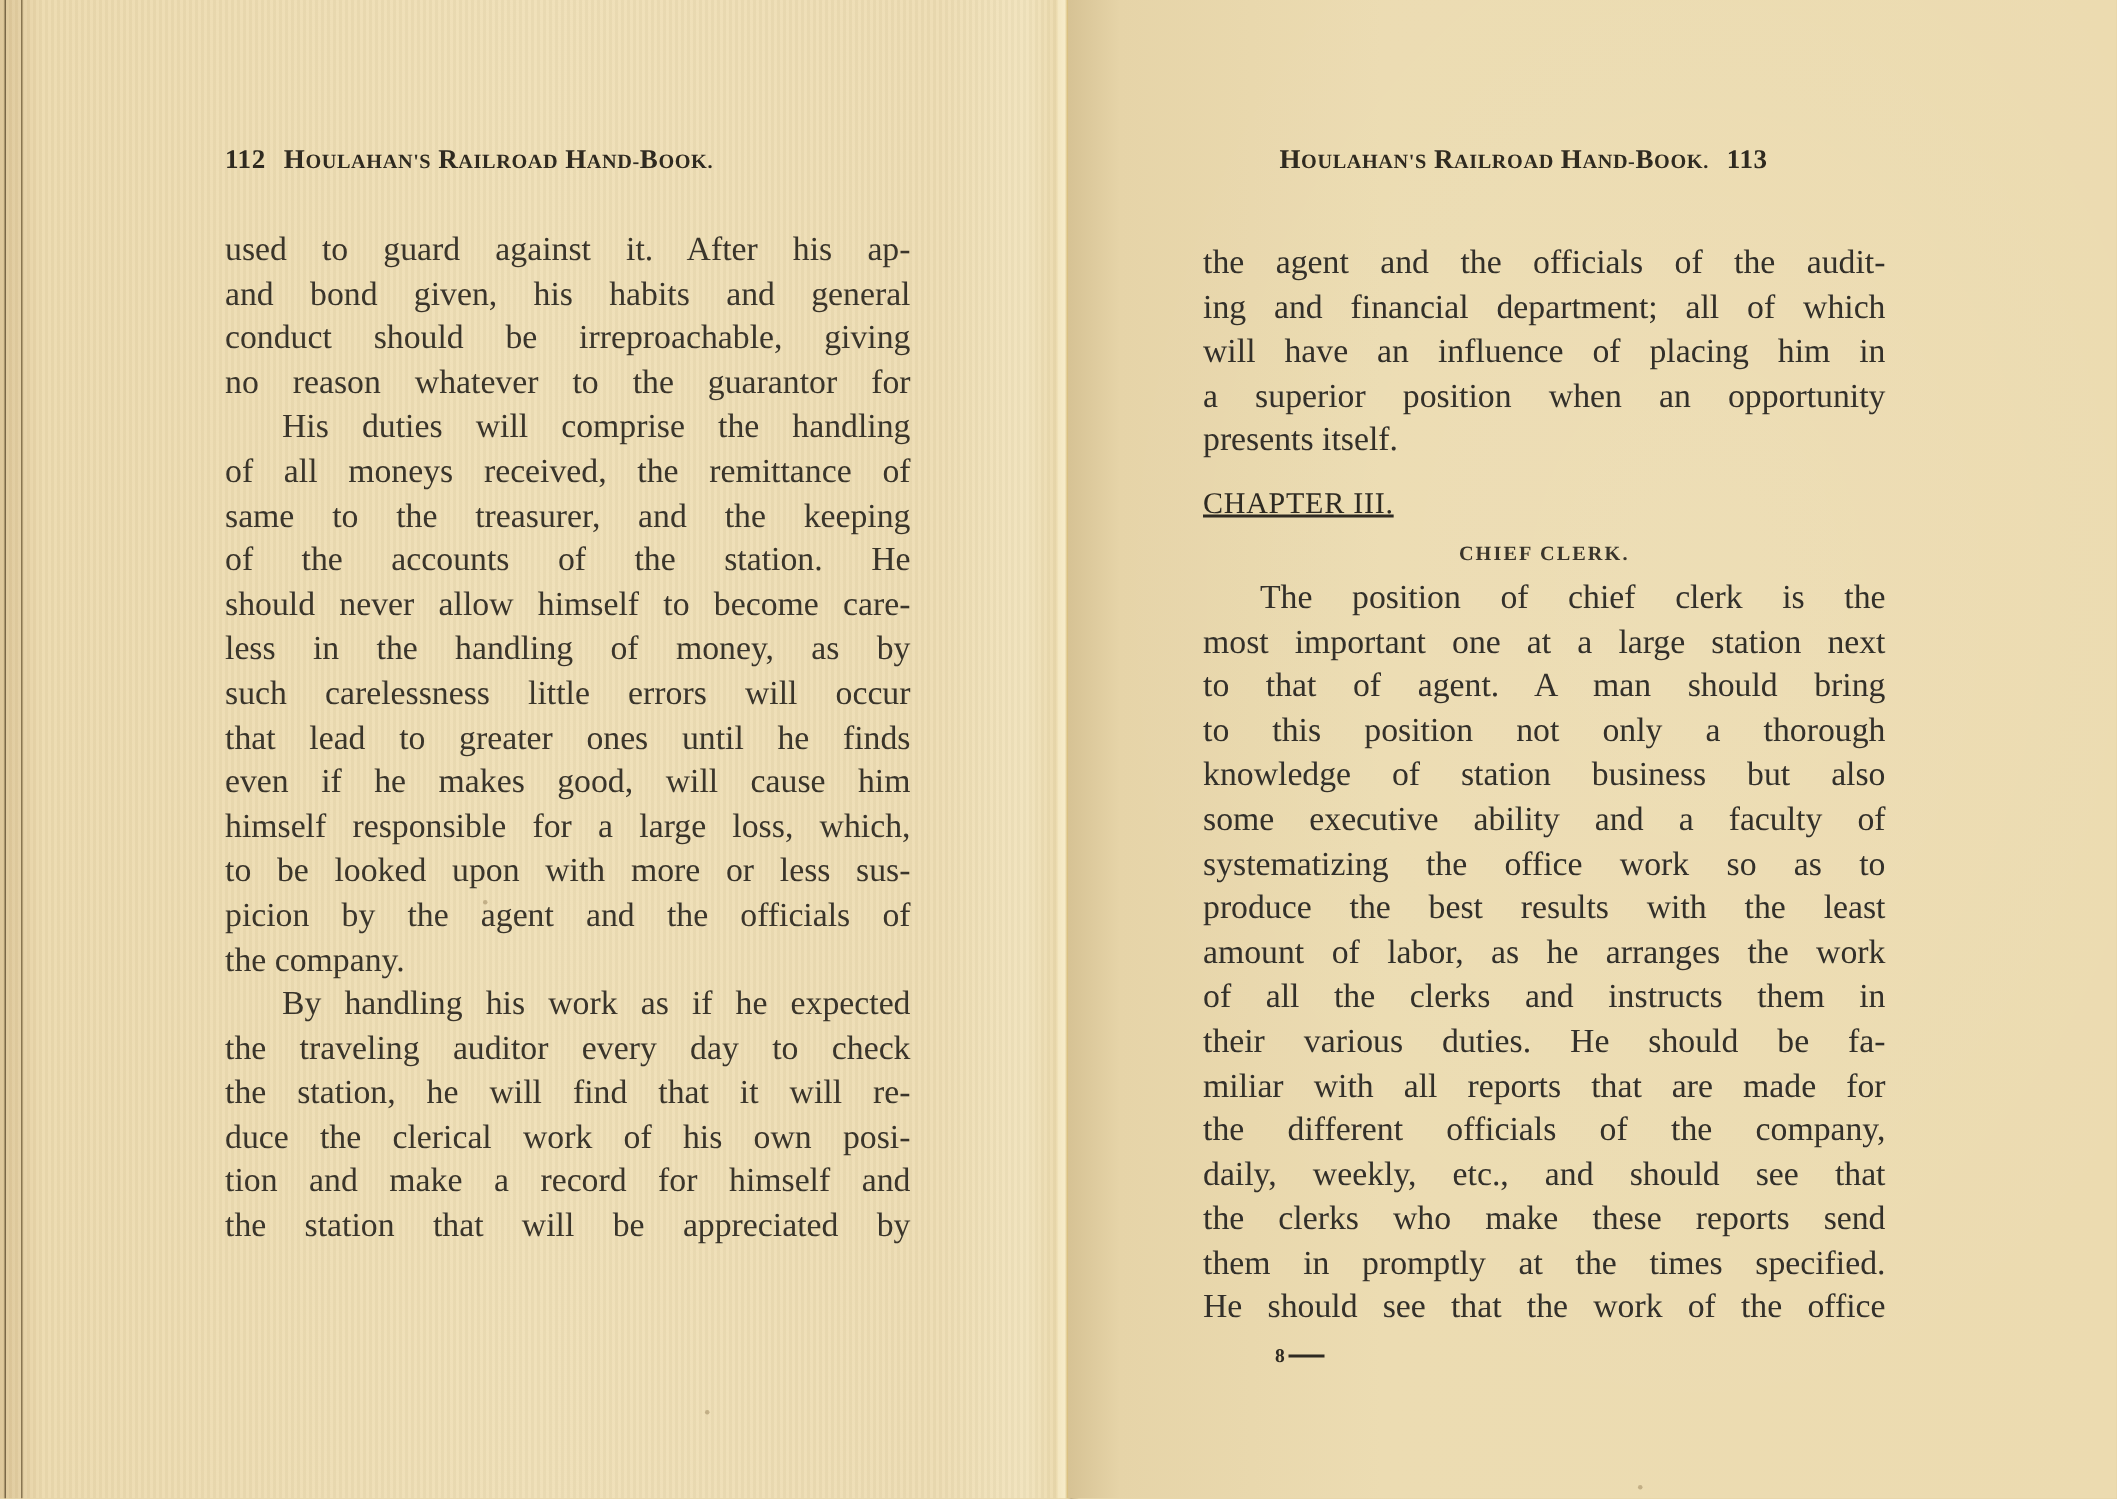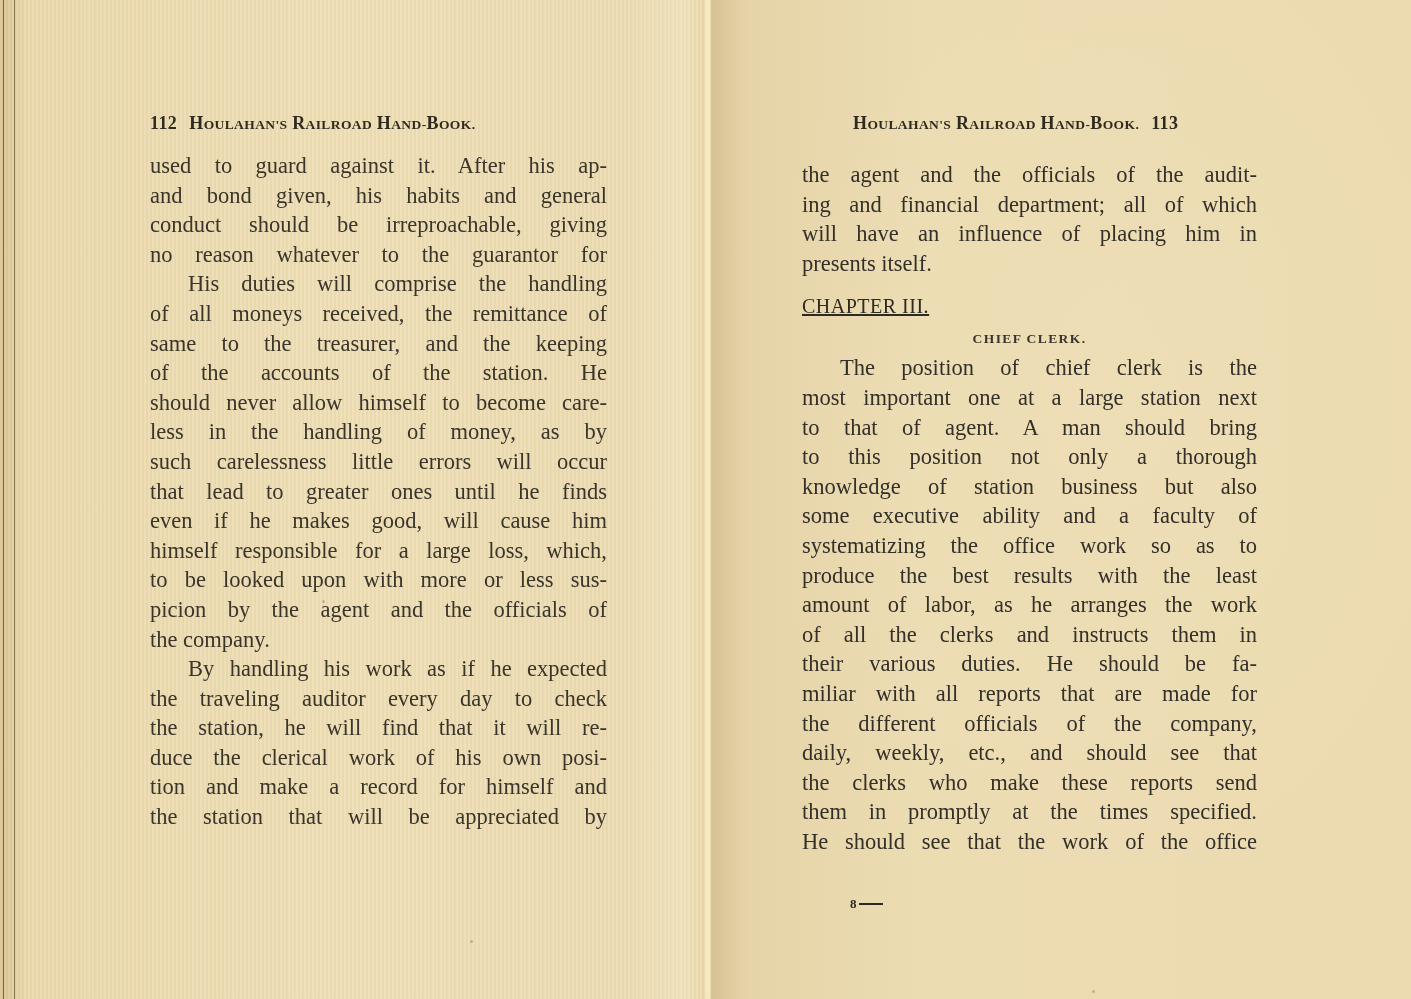--- a/index.html
+++ b/index.html
@@ -49,21 +49,21 @@
   .gutter {
     position: absolute;
     left: 705px;
     top: 0;
     width: 14px;
     height: 999px;
     background: linear-gradient(90deg, #f3e6c0 0%, #f6ebc8 35%, #c9a85a 55%, #3a2a10 65%, #8a6a30 75%, #d4bf8c 100%);
   }
   .running-head {
     position: absolute;
-    top: 113px;
+    top: 96px;
     font-family: "Liberation Serif", "DejaVu Serif", serif;
     font-size: 17px;
     color: #2f2a20;
     letter-spacing: 0.4px;
     white-space: nowrap;
   }
   .running-head .folio {
     font-weight: bold;
     font-size: 18px;
   }
@@ -199,20 +199,21 @@
 
   <div class="page page-right">
     <div class="running-head">
       <span class="title-wrap"><span class="sc-big">H</span><span class="sc-small">oulahan's</span> <span class="sc-big">R</span><span class="sc-small">ailroad</span> <span class="sc-big">H</span><span class="sc-small">and-</span><span class="sc-big">B</span><span class="sc-small">ook.</span></span><span class="folio">113</span>
     </div>
 
     <div class="text-block">
       <div class="line">the agent and the officials of the audit-</div>
       <div class="line">ing and financial department; all of which</div>
       <div class="line">will have an influence of placing him in</div>
+      <div class="line">a superior position when an opportunity</div>
       <div class="line last">presents itself.</div>
 
       <div class="chapter-heading">CHAPTER III.</div>
       <div class="section-heading">CHIEF CLERK.</div>
 
       <div class="line indent">The position of chief clerk is the</div>
       <div class="line">most important one at a large station next</div>
       <div class="line">to that of agent. A man should bring</div>
       <div class="line">to this position not only a thorough</div>
       <div class="line">knowledge of station business but also</div>

